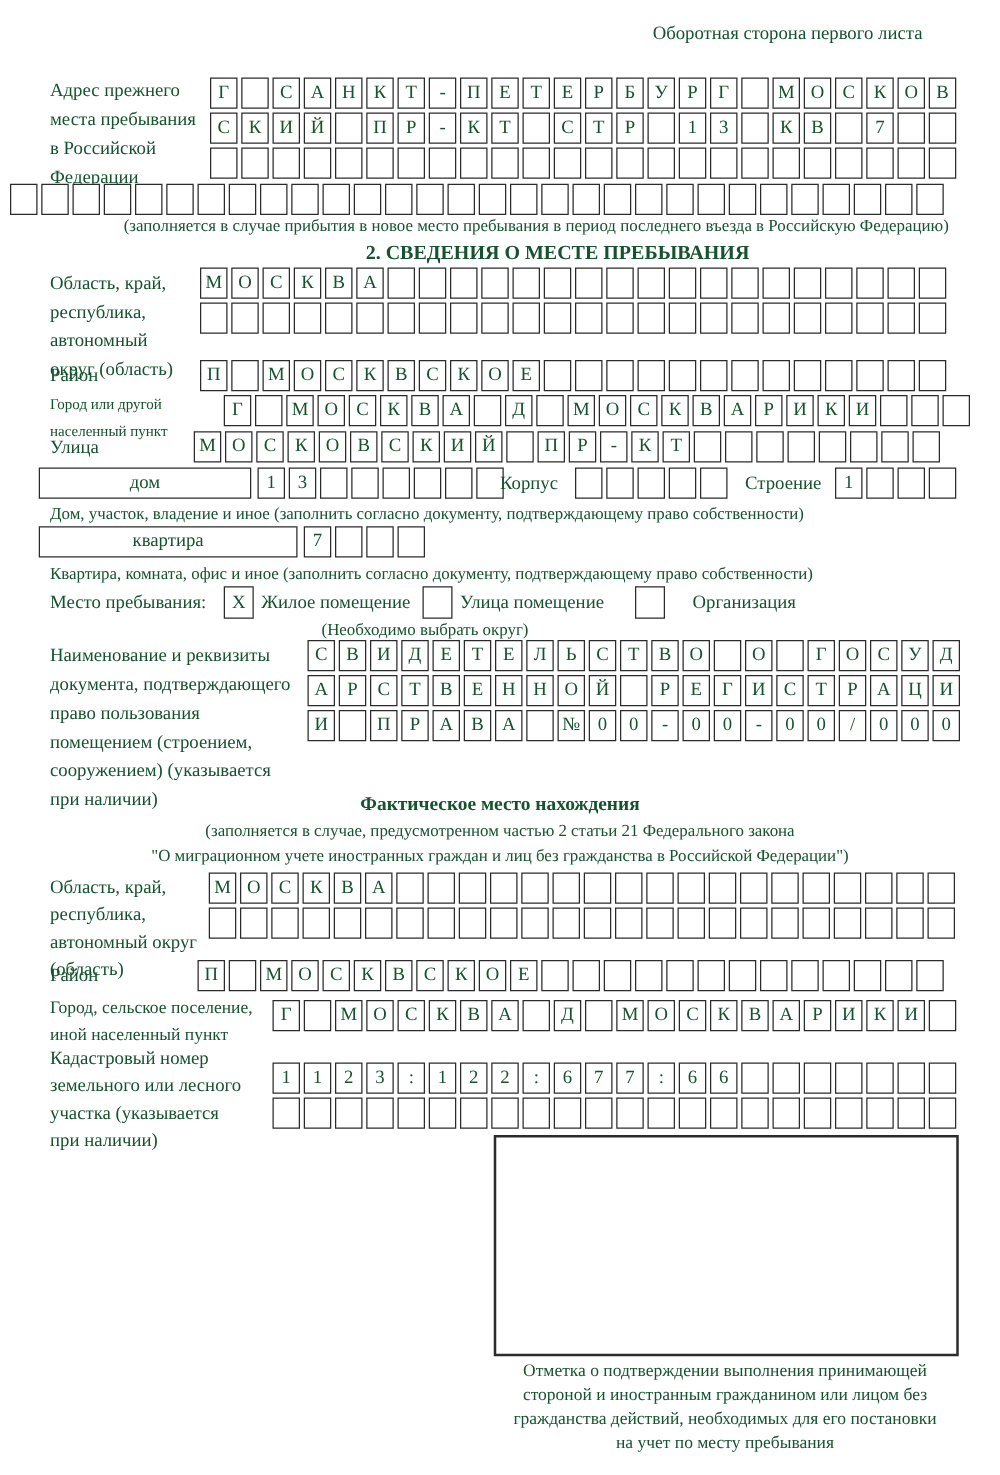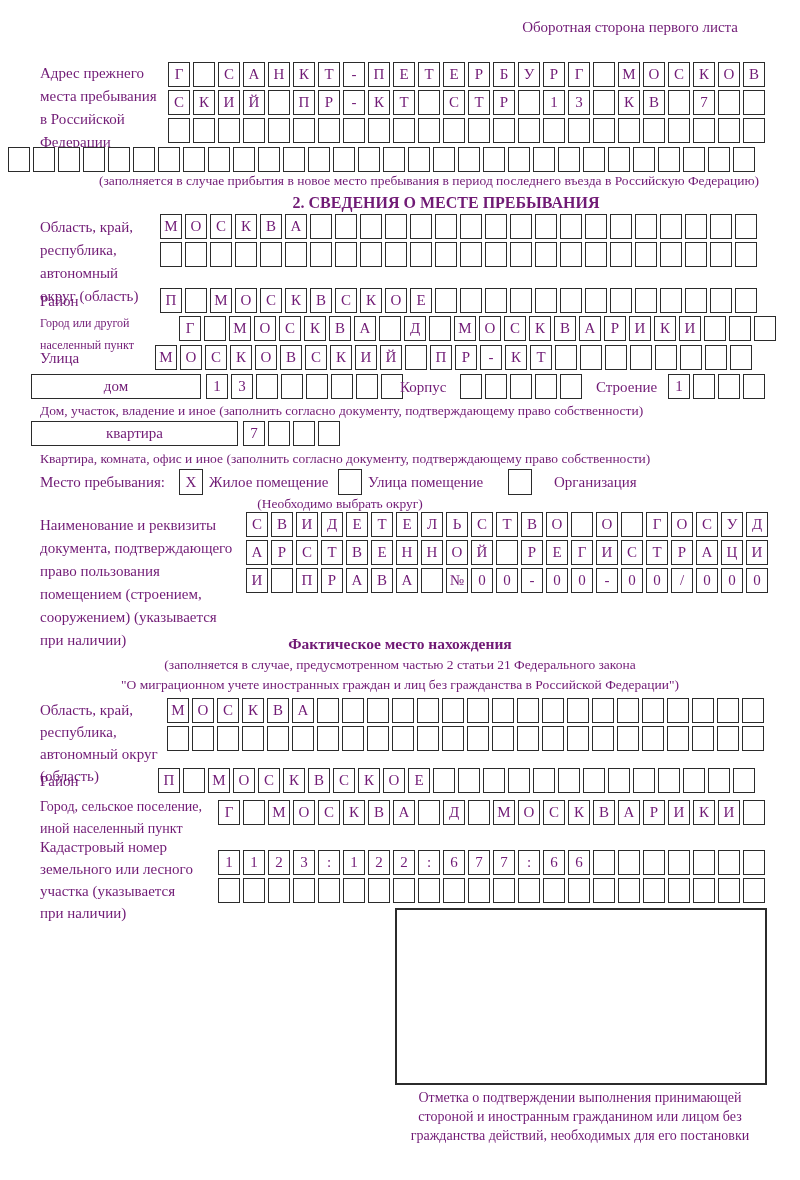--- a/index.html
+++ b/index.html
@@ -1,18 +1,18 @@
 <!DOCTYPE html>
 <html><head>
 <meta charset="utf-8">
 <style>
   html,body{margin:0;padding:0;background:#fff;}
   .page{
     position:relative;width:800px;height:1180px;background:#fff;
-    font-family:"Liberation Serif","DejaVu Serif",serif;color:#701a75;overflow:hidden;
+    font-family:"Liberation Serif","DejaVu Serif",serif;color:#14532d;overflow:hidden;
   }
   .abs{position:absolute;}
   .lbl{font-size:15px;line-height:23px;white-space:nowrap;}
   .lbl.tight{line-height:22px;}
   .note{font-size:13.5px;white-space:nowrap;}
   .center{text-align:center;width:800px;left:0;}
   .bold{font-weight:bold;}
   .cellrow{display:flex;}
   .cell{
     flex:none;display:inline-flex;align-items:center;justify-content:center;
@@ -600,15 +600,16 @@
       <span class="cell"></span>
       <span class="cell"></span>
       <span class="cell"></span>
     </div>
 
   <div class="abs bigbox" style="left:395px;top:908px;width:368px;height:173px;"></div>
   <div class="abs smalltext" style="left:378px;top:1088px;width:404px;text-align:center;">
     <div>Отметка о подтверждении выполнения принимающей</div>
     <div>стороной и иностранным гражданином или лицом без</div>
     <div>гражданства действий, необходимых для его постановки</div>
+    <div>на учет по месту пребывания</div>
   </div>
 
 </div>
 
 </body></html>

